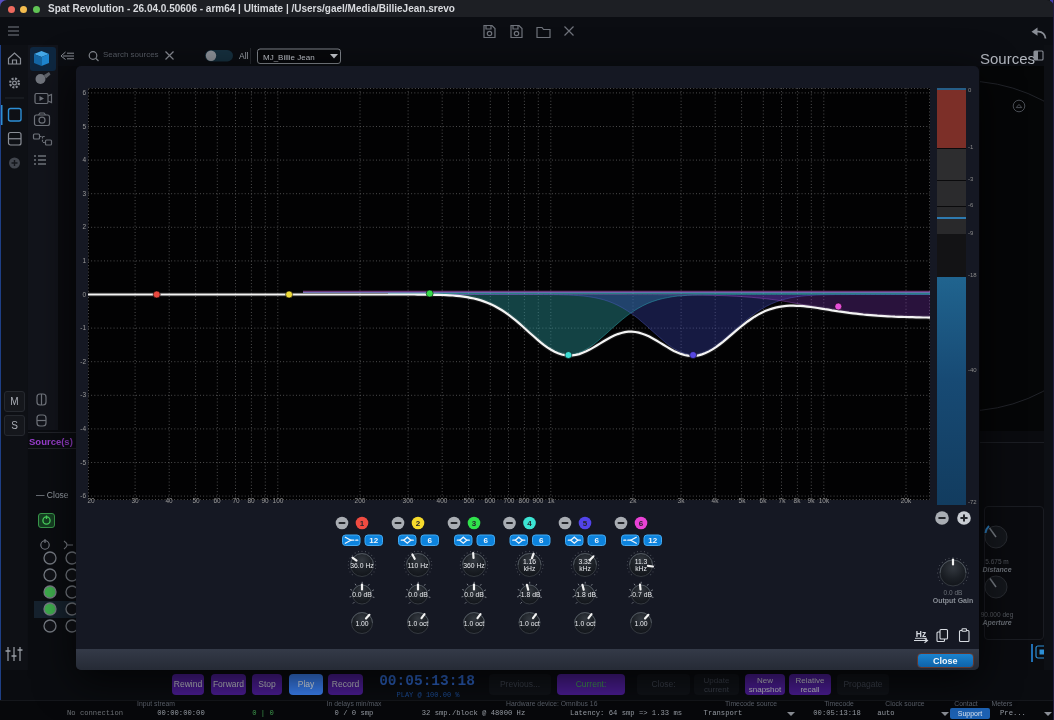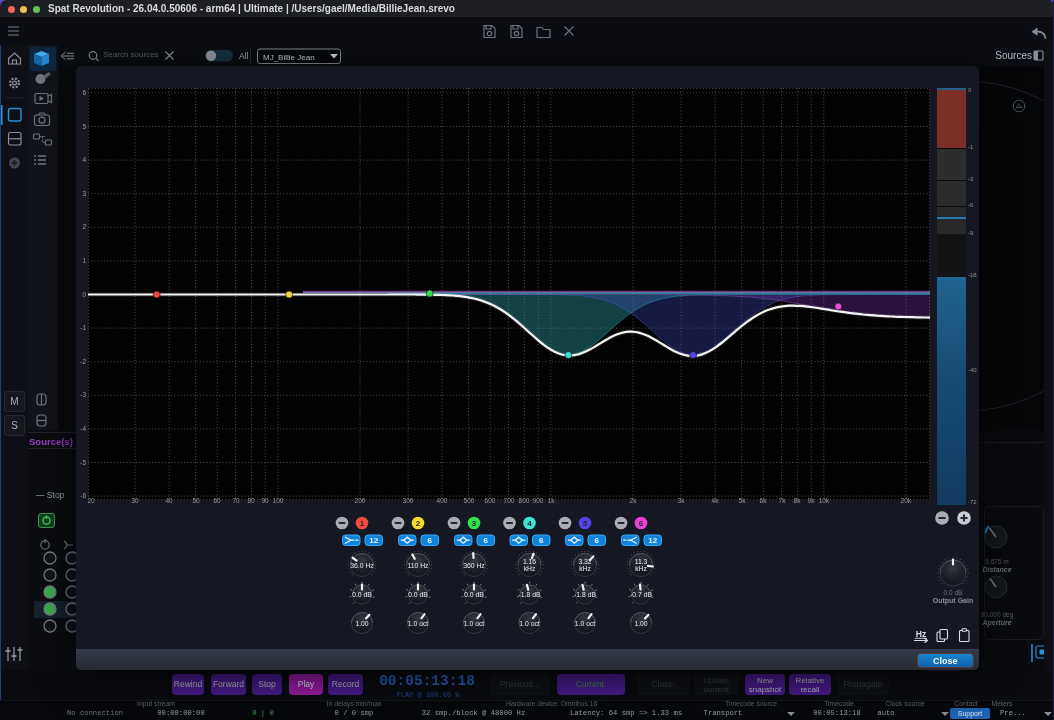--- a/index.html
+++ b/index.html
@@ -11,21 +11,21 @@
 .bn { font-size:8px; font-weight:bold; fill:#26262b; text-anchor:middle; font-family:"Liberation Sans",sans-serif; }
 .btn-num { font-size:8px; font-weight:bold; fill:#eef4fa; text-anchor:middle; font-family:"Liberation Sans",sans-serif; }
 .kv { font-size:6.8px; fill:#e8eaee; text-anchor:middle; font-family:"Liberation Sans",sans-serif; }
 .og1 { font-size:6.5px; fill:#6e737b; text-anchor:middle; font-family:"Liberation Sans",sans-serif; }
 .og2 { font-size:7px; font-weight:bold; fill:#888d95; text-anchor:middle; font-family:"Liberation Sans",sans-serif; }
 .hz { font-size:8.5px; font-weight:bold; fill:#d8dce2; text-anchor:middle; font-family:"Liberation Sans",sans-serif; }
 .msbtn { position:absolute; left:4px; width:21px; height:21px; background:#15171c; border:1px solid #26292f; border-radius:3px; color:#aaaeb6; font-size:10px; text-align:center; line-height:20px; }
 .trlab { position:absolute; left:9px; font-size:7px; color:#9a9ea6; }
 .tb { position:absolute; top:674px; height:21px; background:#4c1d95; border-radius:4px; color:#c4c8ce; font-size:8.5px; text-align:center; line-height:21px; }
 .tb2 { line-height:9px; padding-top:2px; font-size:8px; }
-.tbplay { background:#a21caf; color:#eaf2fa; }
+.tbplay { background:#3b82f6; color:#eaf2fa; }
 .tbdim { color:#3c414c; background:#101318; }
 .tc { position:absolute; left:377px; top:673px; width:100px; text-align:center; font-size:14.5px; font-weight:bold; color:#2d63c4; font-family:"Liberation Mono",monospace; }
 .tcsub { position:absolute; left:378px; top:691px; width:100px; text-align:center; font-size:7px; color:#1d4f9b; font-family:"Liberation Mono",monospace; }
 .s1 { position:absolute; top:700px; font-size:6.8px; color:#5d636d; text-align:center; }
 .s2 { position:absolute; top:709px; font-size:7.2px; color:#989ea6; text-align:center; font-family:"Liberation Mono",monospace; }
 .caret { position:absolute; top:712px; width:0; height:0; border-left:4px solid transparent; border-right:4px solid transparent; border-top:4.5px solid #8a8e96; }
 </style>
 </head>
 <body>
 <div id="root">
@@ -138,21 +138,21 @@
           <line x1="9" y1="375.5" x2="18" y2="375.5"></line>
 </g>
 </svg>
     </div>
 
 
 <div style="position:absolute;left:28px;top:430px;width:48px;height:270px;background:#0b0d11;overflow:hidden">
 <div style="position:absolute;left:0;top:2px;width:48px;height:1px;background:#22242a"></div>
 <div style="position:absolute;left:0;top:18px;width:48px;height:1px;background:#22242a"></div>
 <div style="position:absolute;left:1px;top:6px;font-size:9.5px;font-weight:bold;color:#9b3fd0">Source(s)</div>
-<div style="position:absolute;left:8px;top:60px;font-size:8.5px;color:#9aa0a8">— Stop</div>
+<div style="position:absolute;left:8px;top:60px;font-size:8.5px;color:#9aa0a8">— Close</div>
 <div style="position:absolute;left:10px;top:83px;width:17px;height:15px;background:#153f22;border:1px solid #3a9a4c;border-radius:3px"></div>
 <svg width="11" height="11" style="position:absolute;left:13px;top:85px">
         <circle cx="5.5" cy="5.5" r="3.6" fill="none" stroke="#4ad45e" stroke-width="1.3"></circle>
         <line x1="5.5" y1="0.5" x2="5.5" y2="4" stroke="#4ad45e" stroke-width="1.3"></line>
       </svg>
 <svg width="46" height="14" style="position:absolute;left:10px;top:108px">
         <g stroke="#7a7e86" stroke-width="1.1" fill="none">
           <circle cx="7" cy="7" r="4.2"></circle>
           <line x1="7" y1="1" x2="7" y2="5"></line>
           <path d="M26,3 q6,4 0,8 M29,7 h6"></path>
@@ -167,21 +167,21 @@
         <circle cx="22" cy="162" r="6" fill="#3fae4e" stroke="#777c84" stroke-width="1.3"></circle>
         <circle cx="44" cy="162" r="6" fill="#111318" stroke="#777c84" stroke-width="1.3"></circle>
         <circle cx="22" cy="179" r="6" fill="#3fae4e" stroke="#777c84" stroke-width="1.3"></circle>
         <circle cx="44" cy="179" r="6" fill="#111318" stroke="#777c84" stroke-width="1.3"></circle>
         <circle cx="22" cy="196" r="6" fill="#111318" stroke="#777c84" stroke-width="1.3"></circle>
         <circle cx="44" cy="196" r="6" fill="#111318" stroke="#777c84" stroke-width="1.3"></circle>
       </svg>
 </div>
 
 <div style="position:absolute;left:980px;top:45px;width:66px;height:21px;background:#0b0d12">
-<div style="position:absolute;left:0px;top:5px;width:52px;text-align:right;font-size:10px;color:#b4b8c0">Sources</div>
+<div style="position:absolute;left:0px;top:5px;width:52px;text-align:right;font-size:15px;color:#b4b8c0">Sources</div>
 <svg width="12" height="12" style="position:absolute;left:53px;top:5px">
         <rect x="1" y="1" width="9" height="9" rx="1" fill="none" stroke="#8a8e96" stroke-width="1.1"></rect>
         <rect x="1" y="1" width="4" height="9" fill="#8a8e96"></rect>
       </svg>
 </div>
 <div style="position:absolute;left:980px;top:66px;width:64px;height:365px;background:#050607;overflow:hidden">
 <svg width="64" height="365">
         <circle cx="-15" cy="180" r="165" fill="none" stroke="#212329" stroke-width="1"></circle>
       </svg>
 <svg width="22" height="22" style="position:absolute;left:28px;top:29px">

